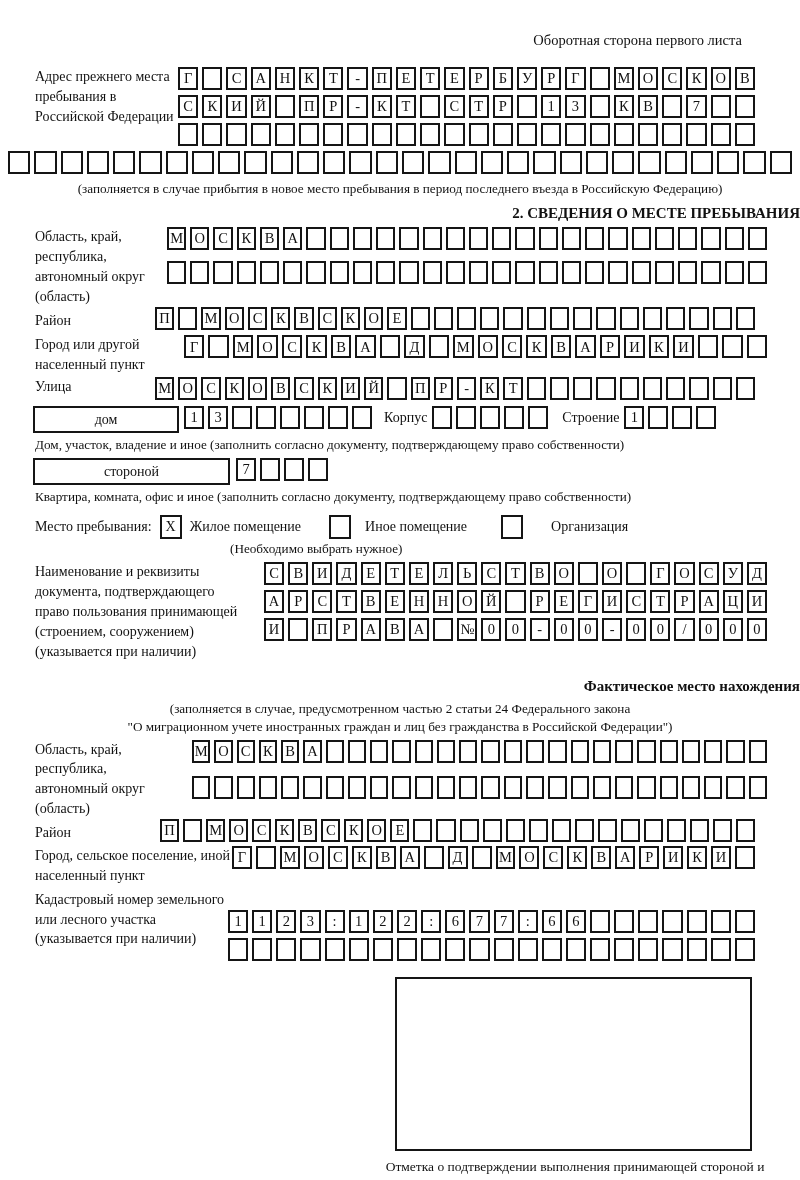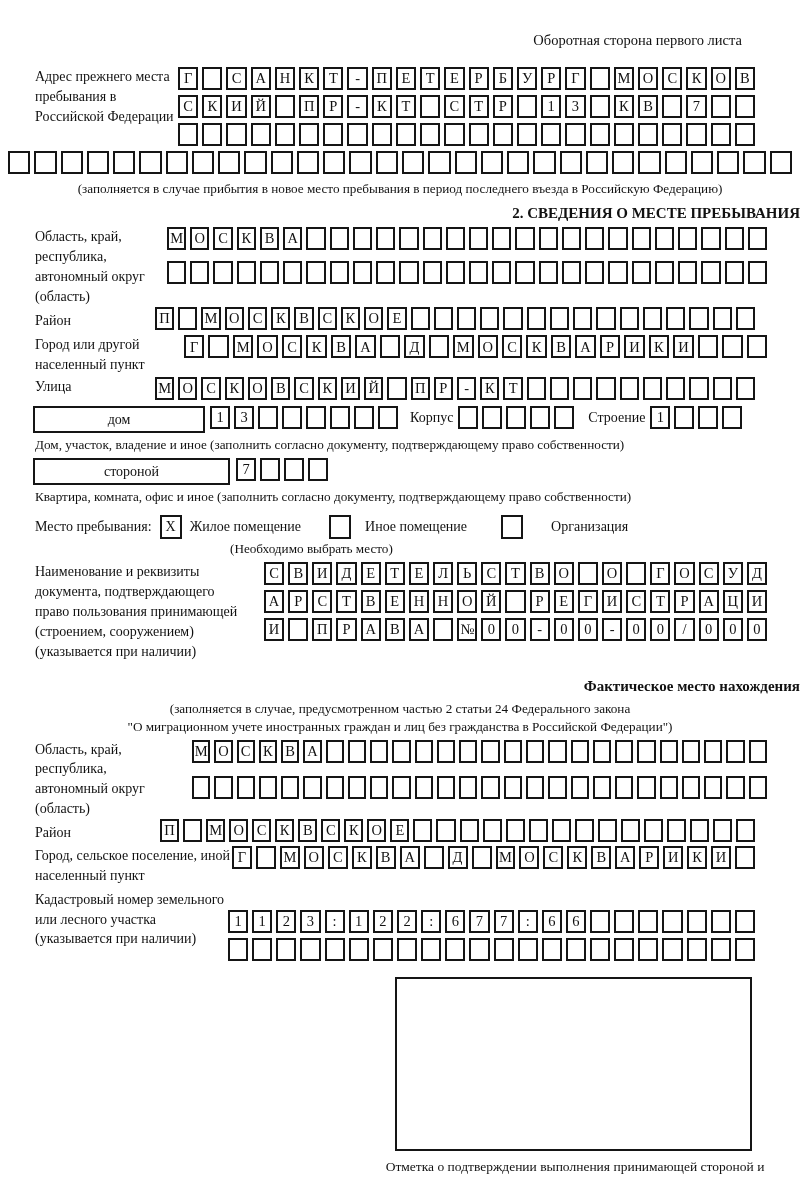--- a/index.html
+++ b/index.html
@@ -319,21 +319,21 @@
         <span class="cell"></span>
         <span class="cell"></span>
         <span class="cell"></span>
         <span class="cell"></span>
         <span class="cell"></span>
         <span class="cell"></span>
       </div>
   </div>
 
   <div style="display:flex;align-items:flex-start;margin:6px 0 0 33px">
-    <div class="boxed-label" style="width:172px">дом</div>
+    <div class="boxed-label" style="width:146px">дом</div>
     <div class="cellrow" style="width: 188px; margin-left: 5px; grid-template-columns: repeat(8, 1fr);">
         <span class="cell">1</span>
         <span class="cell">3</span>
         <span class="cell"></span>
         <span class="cell"></span>
         <span class="cell"></span>
         <span class="cell"></span>
         <span class="cell"></span>
         <span class="cell"></span>
       </div>
@@ -368,21 +368,21 @@
 
   <div class="stayrow">
     <span>Место пребывания:</span>
     <span class="checkbox" style="margin-left:8px">X</span>
     <span style="margin-left:8px">Жилое помещение</span>
     <span class="checkbox" style="margin-left:28px"></span>
     <span style="margin-left:14px">Иное помещение</span>
     <span class="checkbox" style="margin-left:34px"></span>
     <span style="margin-left:28px">Организация</span>
   </div>
-  <div style="font-size:13.2px;margin:2px 0 0 230px">(Необходимо выбрать место)</div>
+  <div style="font-size:13.2px;margin:2px 0 0 230px">(Необходимо выбрать нужное)</div>
 
   <div class="lblrow mt5">
     <div class="lbl" style="width:217px">Наименование и реквизиты документа, подтверждающего право пользования принимающей (строением, сооружением) (указывается при наличии)</div>
     <div class="col">
       <div class="cellrow" style="width: 503px; grid-template-columns: repeat(21, 1fr);">
           <span class="cell">С</span>
           <span class="cell">В</span>
           <span class="cell">И</span>
           <span class="cell">Д</span>
           <span class="cell">Е</span>

